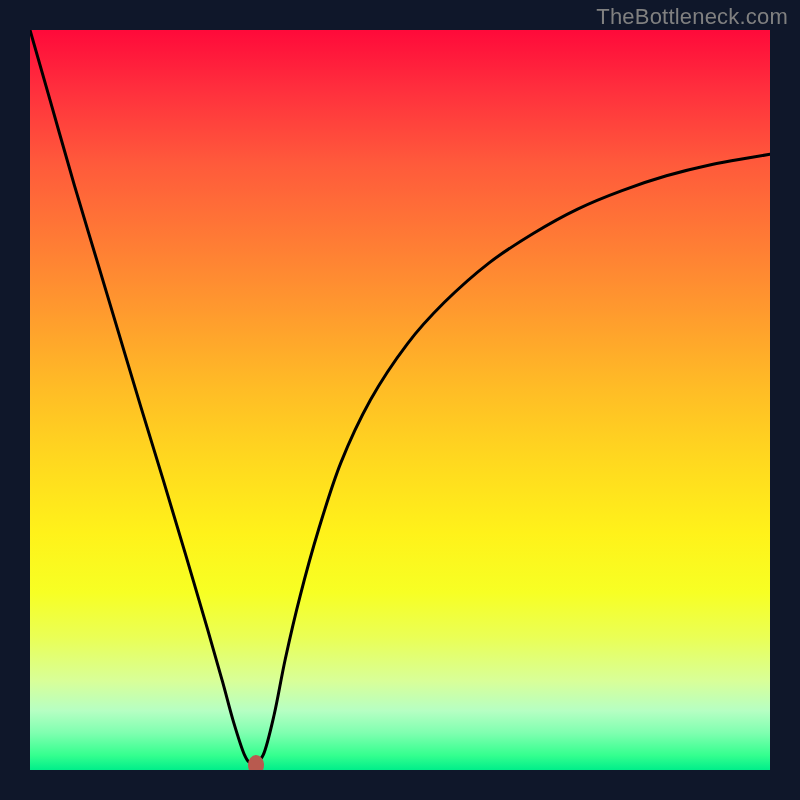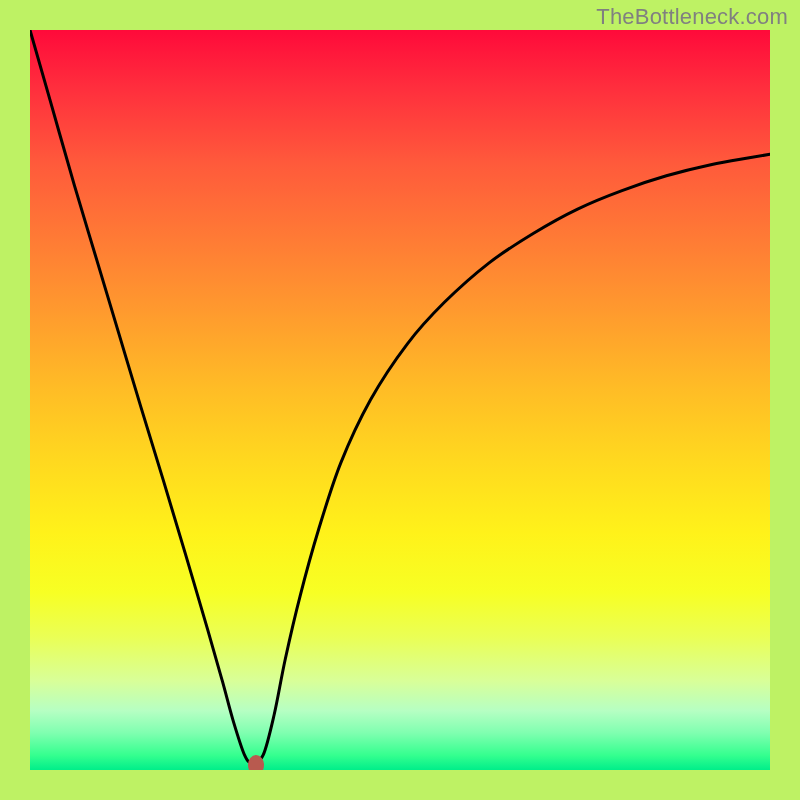--- a/index.html
+++ b/index.html
@@ -7,21 +7,21 @@
     padding: 0;
     width: 800px;
     height: 800px;
     background: #000;
     font-family: Arial, Helvetica, sans-serif;
   }
   .frame {
     position: relative;
     width: 800px;
     height: 800px;
-    background: #bef264;
+    background: #0f172a;
   }
   .plot {
     position: absolute;
     left: 30px;
     top: 30px;
     width: 740px;
     height: 740px;
     overflow: hidden;
   }
   .gradient {

